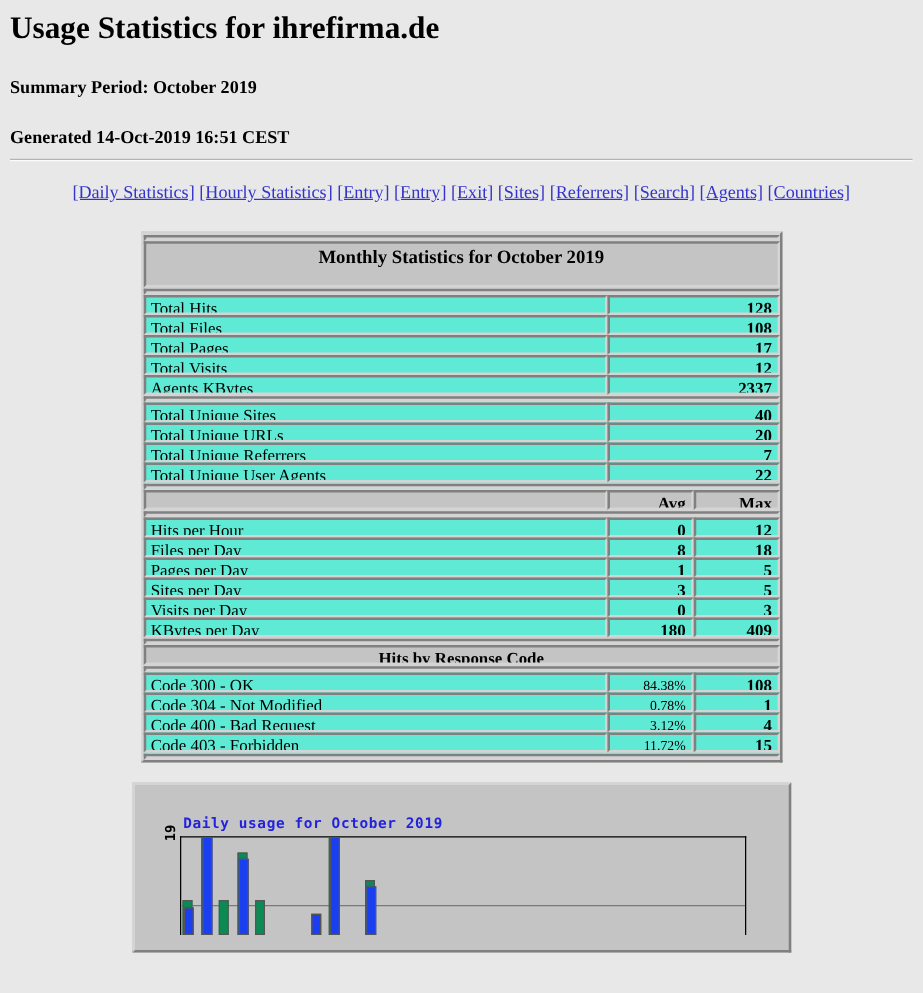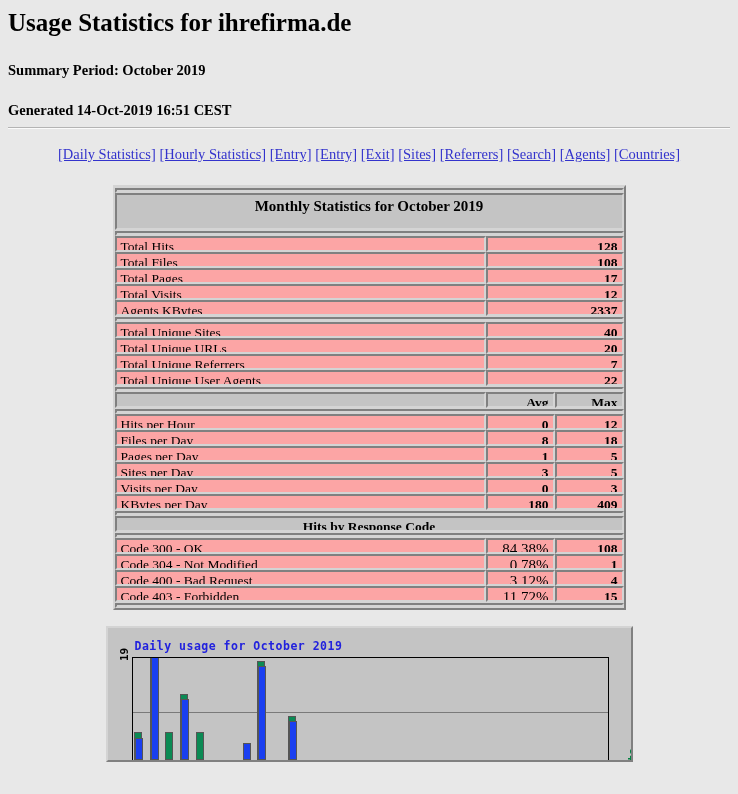--- a/index.html
+++ b/index.html
@@ -68,21 +68,21 @@
     width: 513px;
     border: 2px outset #d4d4d4;
     background: #d4d4d4;
     font-size: 13.5px;
   }
   table.webalizer td, table.webalizer th {
     padding: 0;
   }
   .cellbox {
     border: 2px inset #d4d4d4;
-    background: #fca5a5;
+    background: #5eead4;
     padding: 1px 4px 2px 4px;
     height: 16px;
     line-height: 16px;
     box-sizing: border-box;
     overflow: hidden;
     white-space: nowrap;
   }
   .cellbox.hdr {
     background: #c4c4c4;
     text-align: center;
@@ -90,21 +90,21 @@
   }
   .cellbox.hdr.right { text-align: right; }
   .cellbox.label { text-align: left; }
   .cellbox.num {
     text-align: right;
     font-weight: bold;
   }
   .cellbox.pct {
     text-align: right;
     font-weight: normal;
-    font-size: 15px;
+    font-size: 11px;
   }
   .cellbox.blank {
     background: #c4c4c4;
   }
   tr.spacer td {
     height: 6px;
     padding: 0;
   }
   .spacerbox {
     border: 2px inset #d4d4d4;
@@ -120,21 +120,21 @@
     line-height: 20px;
   }
 
   
   .chart-outer {
     margin: 16px auto 0 auto;
     width: 527px;
     border: 2px outset #d4d4d4;
     background: #c4c4c4;
     box-sizing: border-box;
-    padding: 0;
+    padding: 12px;
     overflow: hidden;
     height: 136px;
     position: relative;
   }
   .chart-inner {
     position: relative;
     width: 100%;
     height: 100%;
     background: #c4c4c4;
   }

